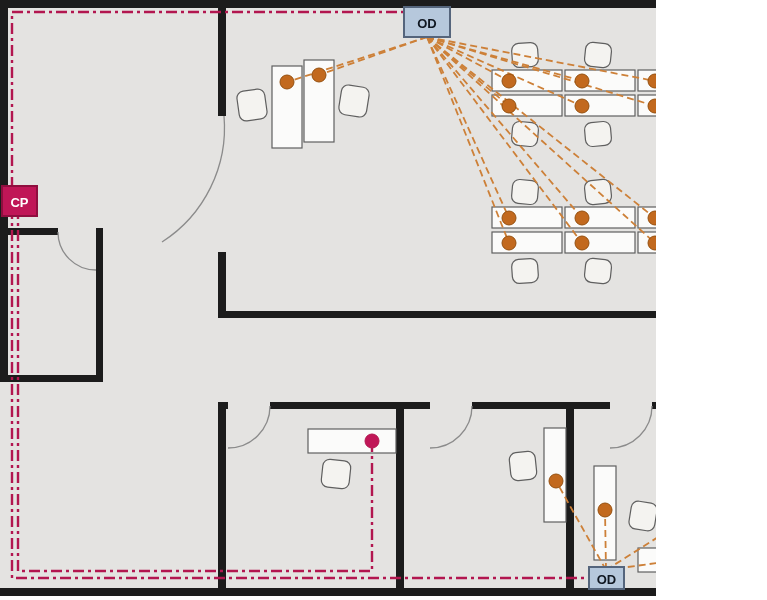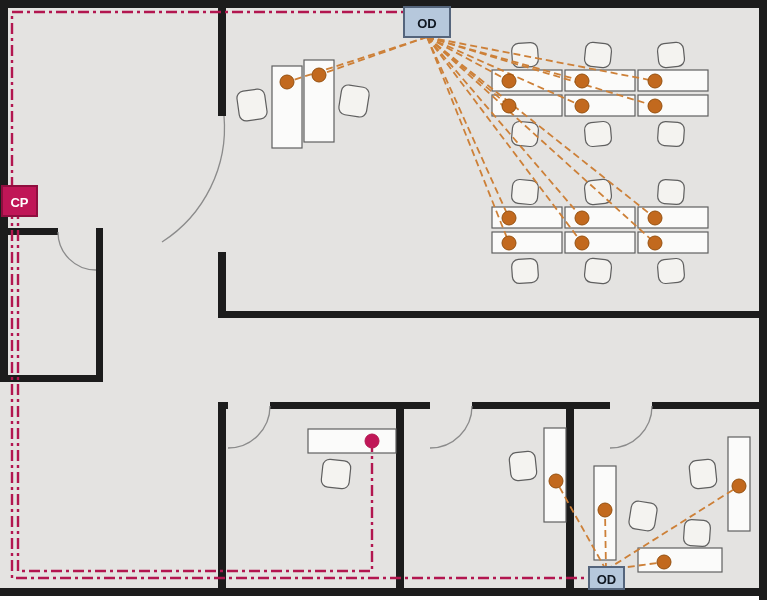--- a/index.html
+++ b/index.html
@@ -1,17 +1,17 @@
 <!DOCTYPE html>
 <html style="--floor: #e4e3e1; --wall: #1c1c1c; --desk-fill: #fbfbfa; --desk-stroke: #5f5f5f; --chair-fill: #f4f3f0; --door: #8b8b8b; --outlet: #c2691e; --outlet-stroke: #95500f; --drop: #cd8038; --backbone: #b2164f; --cp-fill: #c01657; --cp-text: #ffffff; --od-fill: #b6c8dc; --od-stroke: #55657c; --od-text: #101721;"><head>
 <meta charset="utf-8">
 <title>Floor plan</title>
 <style>
   html,body{margin:0;padding:0;background:#ffffff;}
-  #stage{position:relative;width:767px;height:600px;overflow:hidden;
+  #stage{position:relative;width:656px;height:600px;overflow:hidden;
          font-family:"Liberation Sans",sans-serif;text-decoration:underline;}
   svg{display:block;}
   .floor{fill:var(--floor,#e4e3e1);}
   .wall{fill:var(--wall,#1c1c1c);}
   .door{fill:none;stroke:var(--door,#8b8b8b);stroke-width:1.3;}
   .desk{fill:var(--desk-fill,#fbfbfa);stroke:var(--desk-stroke,#5f5f5f);stroke-width:1.2;}
   .chair{fill:var(--chair-fill,#f4f3f0);stroke:var(--desk-stroke,#5f5f5f);stroke-width:1.2;}
   .backbone{fill:none;stroke:var(--backbone,#b2164f);stroke-width:2.4;stroke-dasharray:11 4 3 4;}
   .drop{fill:none;stroke:var(--drop,#cd8038);stroke-width:1.8;stroke-dasharray:7 4;}
   .node-box{stroke-width:2;}

